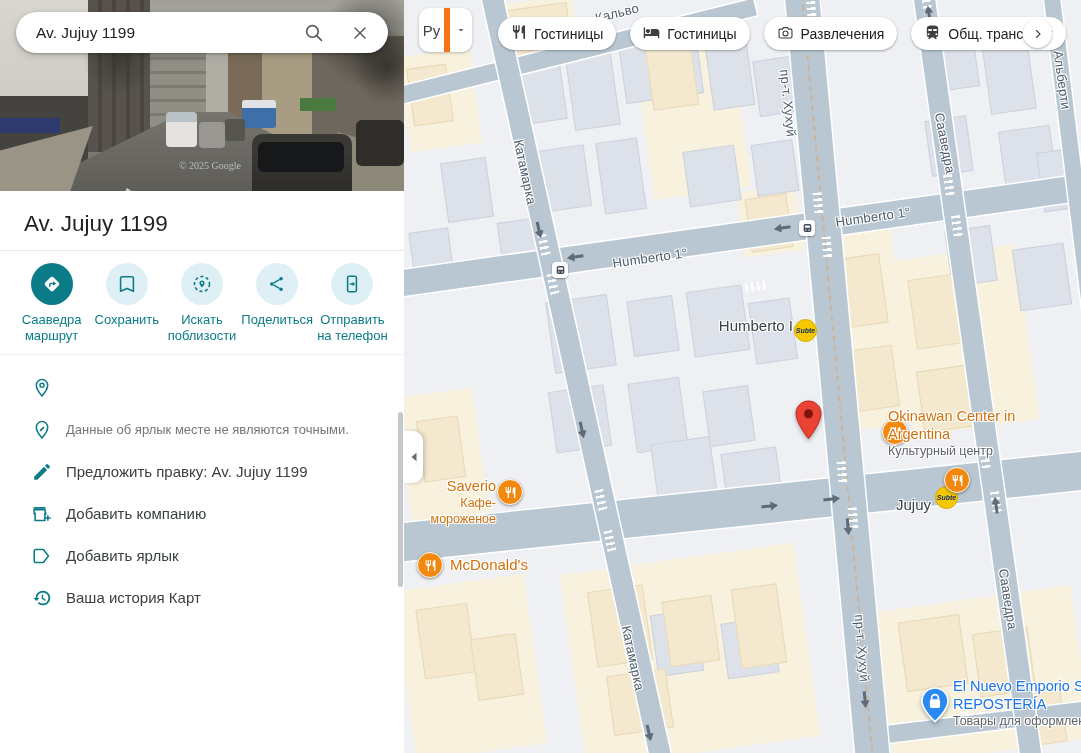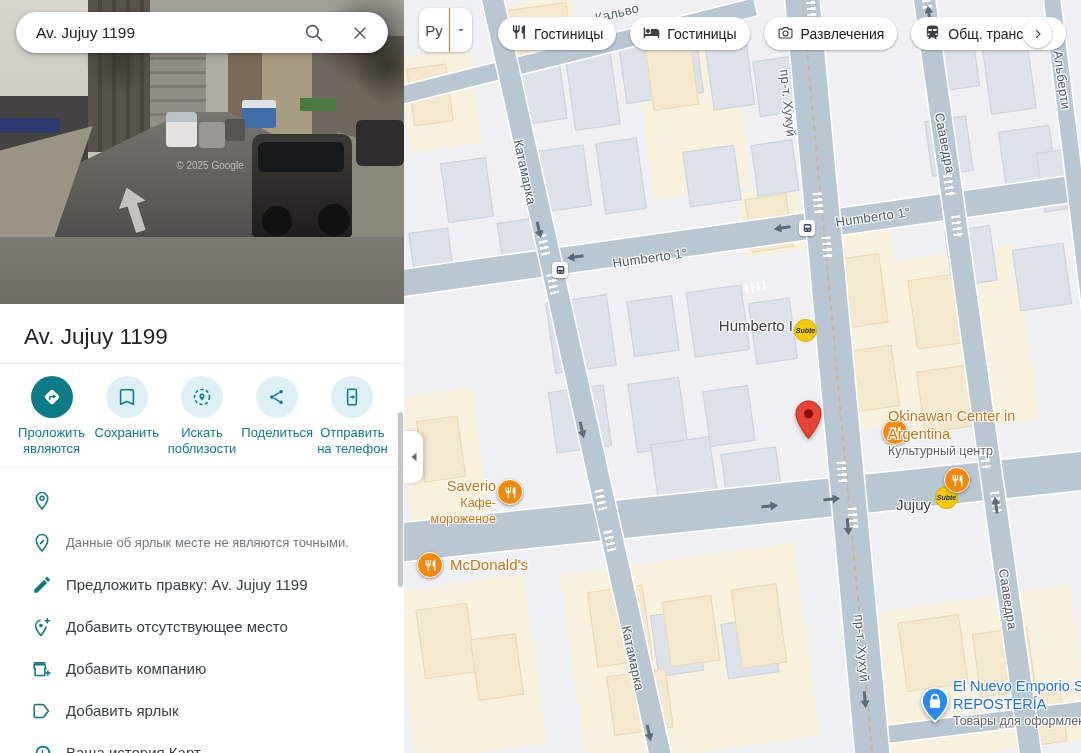--- a/index.html
+++ b/index.html
@@ -1,21 +1,21 @@
 <!DOCTYPE html>
 <html><head>
 <meta charset="utf-8">
 <style>
   html,body{margin:0;padding:0;background:#fff;}
   .app{position:relative;width:1081px;height:753px;overflow:hidden;
        font-family:"Liberation Sans",sans-serif;color:#202124;background:#fff;}
   
   .panel{position:absolute;left:0;top:0;width:404px;height:753px;background:#fff;z-index:6;overflow:hidden;}
-  .photo{position:relative;width:404px;height:304px;overflow:hidden;
-         background:linear-gradient(180deg,#9f9e97 0%,#c7c4bb 52%,#8a887f 53%,#6f6e67 100%);}
+  .photo{position:relative;width:404px;height:191px;overflow:hidden;
+         background:linear-gradient(180deg,#9f9e97 0%,#c7c4bb 52%,#8a887f 53%,#6f6e67 100%);font-family:Liberation Serif, serif;}
   .photo .pel{position:absolute;}
   .watermark{position:absolute;left:150px;top:160px;width:120px;text-align:center;
              font-size:10px;color:rgba(255,255,255,.55);}
   .searchbar{position:absolute;left:16px;top:12px;width:372px;height:41px;background:#fff;border-radius:22px;
              display:flex;align-items:center;box-shadow:0 1px 3px rgba(0,0,0,.28),0 3px 8px rgba(0,0,0,.12);z-index:9;}
   .searchbar .q{flex:1;padding-left:20px;font-size:15.5px;color:#202124;white-space:nowrap;overflow:hidden;}
   .searchbar .icn{width:24px;height:24px;display:flex;align-items:center;justify-content:center;cursor:pointer;}
   .searchbar .icn.mag{margin-right:22px;}
   .searchbar .icn.x{margin-right:16px;}
   .title-wrap{padding:20px 24px 13px;border-bottom:1px solid #e7e9ec;}
@@ -67,21 +67,21 @@
   .chips{position:absolute;left:94px;top:17px;display:flex;gap:14px;z-index:12;}
   .chip{height:33px;background:#fff;border-radius:17px;display:flex;align-items:center;gap:7px;padding:0 13px;
         font-size:14px;color:#202124;white-space:nowrap;cursor:pointer;
         box-shadow:0 1px 2px rgba(60,64,67,.3),0 1px 3px rgba(60,64,67,.15);}
   .more-chip{position:absolute;left:619px;top:19px;width:29px;height:29px;border-radius:50%;background:#fff;
         display:flex;align-items:center;justify-content:center;cursor:pointer;z-index:12;
         box-shadow:0 1px 2px rgba(60,64,67,.3),0 1px 3px rgba(60,64,67,.15);}
   .layer-btn{position:absolute;left:15px;top:8px;width:53px;height:44px;background:#fff;border-radius:10px;
         display:flex;z-index:12;box-shadow:0 1px 3px rgba(0,0,0,.25);cursor:pointer;}
   .layer-btn .lb-main{flex:1;display:flex;align-items:center;justify-content:center;
-        font-size:15px;font-weight:500;color:#3f4347;border-right:1px solid #f97316;}
+        font-size:15px;font-weight:500;color:#3f4347;border-right:6px solid #f97316;}
   .layer-btn .lb-caret{width:22px;display:flex;align-items:center;justify-content:center;}
   .collapse-tab{position:absolute;left:0;top:431px;width:19px;height:52px;background:#fff;border-radius:0 10px 10px 0;
         box-shadow:2px 0 4px rgba(0,0,0,.18);display:flex;align-items:center;justify-content:center;cursor:pointer;z-index:12;}
 </style>
 </head>
 <body>
 
 <div class="app">
 
   <aside class="panel">
@@ -141,21 +141,21 @@
 
     <div class="actions">
       <div class="action">
         <div class="circle primary">
           <svg width="24" height="24" viewBox="0 0 24 24">
               <rect x="6.3" y="6.3" width="11.4" height="11.4" rx="2" transform="rotate(45 12 12)" fill="#fff"></rect>
               <path d="M9.8 14.8v-2.2c0-.6.5-1.1 1.1-1.1h2.8" fill="none" stroke="#0b7c87" stroke-width="1.5"></path>
               <path d="M13 9.2l3.2 2.3-3.2 2.3z" fill="#0b7c87"></path>
             </svg>
         </div>
-        <div class="alabel">Проложить являются</div>
+        <div class="alabel">Сааведра маршрут</div>
       </div>
       <div class="action">
         <div class="circle">
           <svg width="22" height="22" viewBox="0 0 24 24">
               <path d="M17.2 4H6.8C5.8 4 5 4.8 5 5.8V20l7-3 7 3V5.8C19 4.8 18.2 4 17.2 4z" fill="none" stroke="#0b7c87" stroke-width="1.7" stroke-linejoin="round"></path>
             </svg>
         </div>
         <div class="alabel">Сохранить</div>
       </div>
       <div class="action">
@@ -212,32 +212,20 @@
         </div>
       </div>
       <div class="irow">
         <span class="iic">
           <svg width="22" height="22" viewBox="0 0 24 24">
               <path d="M3.5 17.1V20.5h3.4L17.6 9.8l-3.4-3.4L3.5 17.1zM20.4 7a.96.96 0 000-1.36l-2.1-2.1a.96.96 0 00-1.36 0l-1.7 1.7 3.4 3.4 1.76-1.64z" fill="#0b7c87"></path>
             </svg>
         </span>
         <div>
             <div class="itxt">Предложить правку: Av. Jujuy 1199</div>
-          </div>
-      </div>
-      <div class="irow">
-        <span class="iic">
-          <svg width="22" height="22" viewBox="0 0 24 24">
-              <path d="M10.5 4.6c-3 .2-5.4 2.8-5.4 5.9 0 4.2 5.7 10.7 5.7 10.7s5.1-5.8 5.6-9.9" fill="none" stroke="#0b7c87" stroke-width="1.7"></path>
-              <circle cx="10.8" cy="10.4" r="2" fill="#0b7c87"></circle>
-              <path d="M17.8 2.2v6M14.8 5.2h6" stroke="#0b7c87" stroke-width="1.7"></path>
-            </svg>
-        </span>
-        <div>
-            <div class="itxt">Добавить отсутствующее место</div>
           </div>
       </div>
       <div class="irow">
         <span class="iic">
           <svg width="22" height="22" viewBox="0 0 24 24">
               <path d="M2.8 4.4h13v2h-13z" fill="#0b7c87"></path>
               <path d="M3.4 7.4h11.8l.9 4.2h-1V19H4.5v-7.4h-1l-.1-.2z" fill="none" stroke="#0b7c87" stroke-width="1.7"></path>
               <path d="M18.4 13.4v6M15.4 16.4h6" stroke="#0b7c87" stroke-width="1.7"></path>
             </svg>
         </span>

